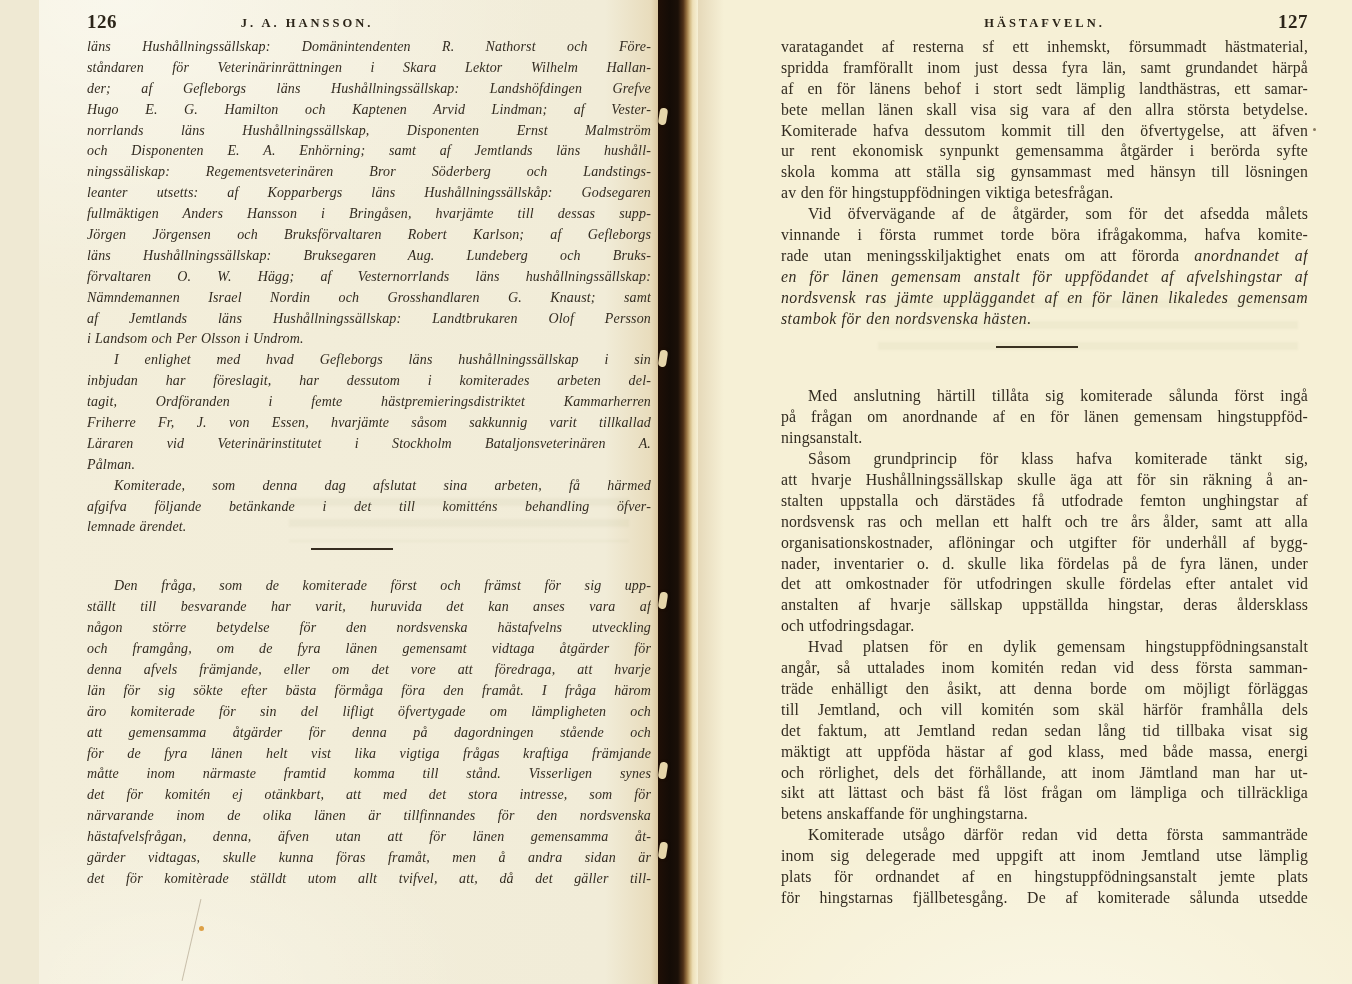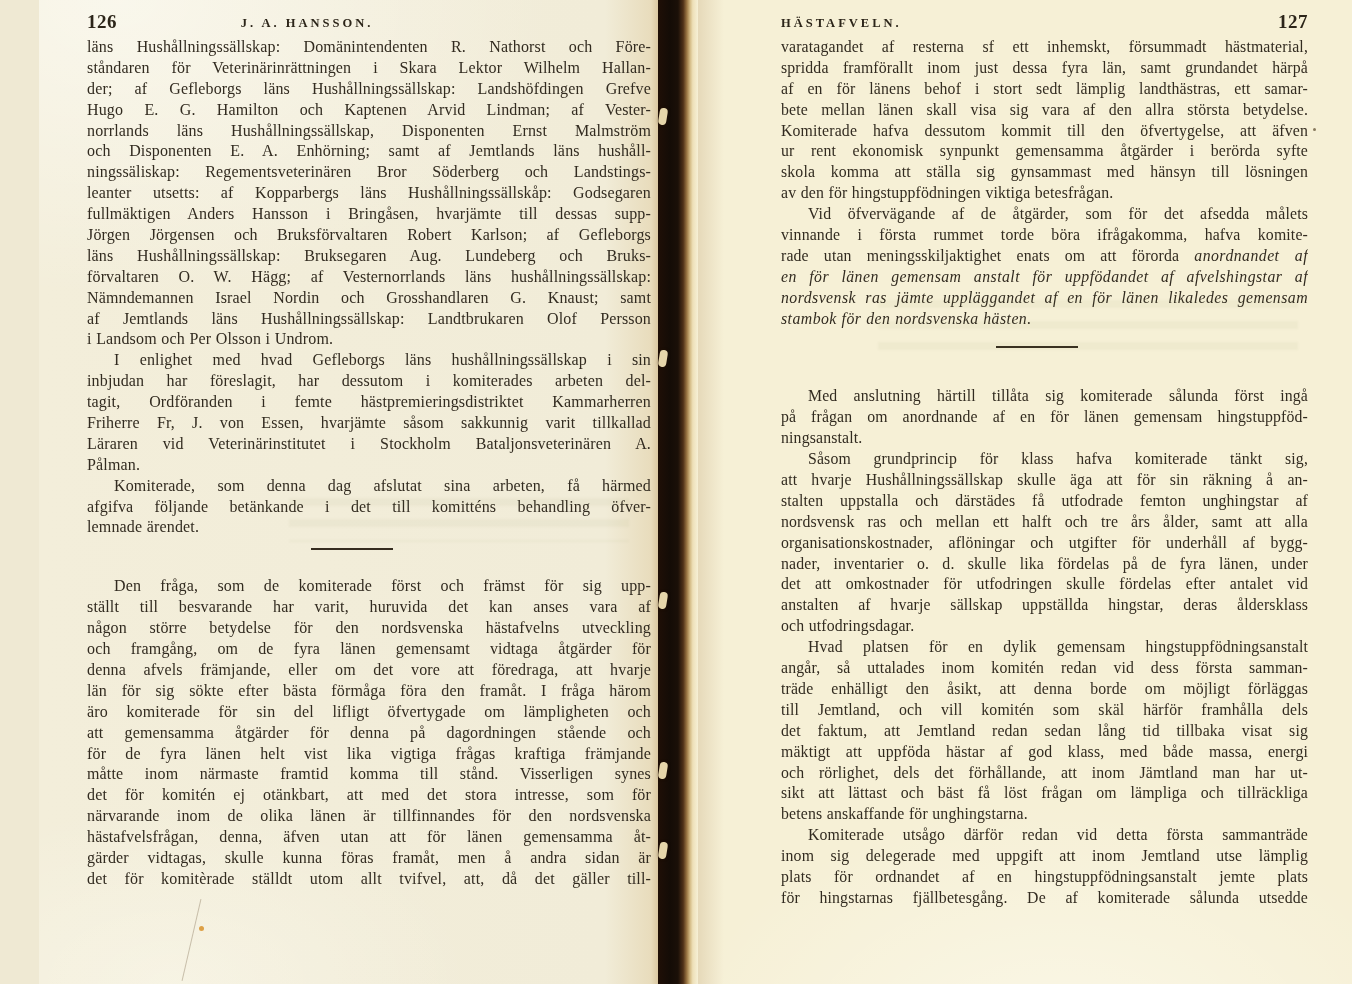--- a/index.html
+++ b/index.html
@@ -36,24 +36,24 @@
       radial-gradient(ellipse 620px 420px at 55% 108%, rgba(255,255,249,.5), rgba(255,255,249,0) 62%),
       #f6f0d6;
   }
   
   .header-left { position:absolute; left:48px; top:11px; width:564px; height:24px; }
   .pn { font-size:19px; font-weight:bold; letter-spacing:.5px; color:#2c2519; }
   .pn-left { position:absolute; left:0; top:0; }
   .rh { font-weight:bold; font-size:12.5px; letter-spacing:3px; color:#2c2519; }
   .rh-left { position:absolute; left:0; top:5px; width:440px; text-align:center; }
   .header-right { position:absolute; left:83px; top:11px; width:527px; height:24px; }
-  .rh-right { position:absolute; left:0; top:5px; width:100%; }
+  .rh-right { position:absolute; left:0; top:5px; width:100%; text-align:center; }
   .pn-right { position:absolute; right:0; top:0;font-family:Liberation Serif, serif; }
   
-  .body-left  { position:absolute; left:48px; top:37px; width:564px; font-size:16px; line-height:20.9px; }
+  .body-left  { position:absolute; left:48px; top:37px; width:564px; font-size:14px; line-height:20.9px;font-style:italic; }
   .body-right { position:absolute; left:83px; top:37px; width:527px; font-size:15.8px; line-height:20.9px; }
   .body-left, .body-right { letter-spacing:.15px; word-spacing:.4px; }
   .para { margin:0; }
   .line { height:20.9px; overflow:hidden; text-align:justify; text-align-last:justify; }
   .line.last { text-align-last:left; }
   .para.indent .line:first-child { text-indent:27px; }
   .it { font-style:italic; letter-spacing:.45px; }
   .rule { width:82px; border-top:2px solid #352c1f; }
   .rule-left  { margin:10px 0 26px 224px; }
   .rule-right { margin:17px 0 38px 215px; }

